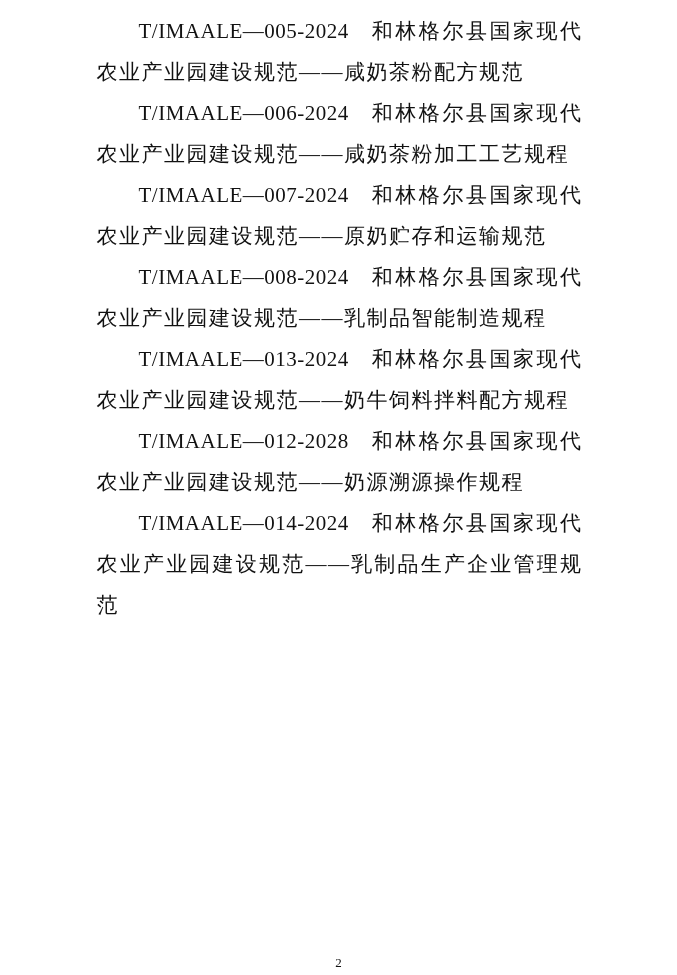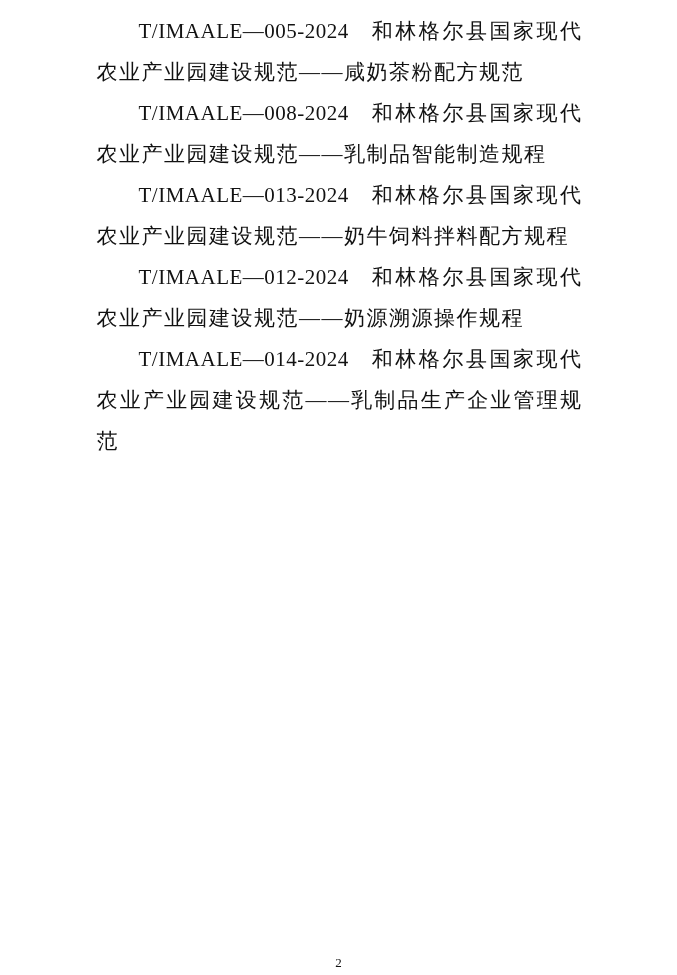--- a/index.html
+++ b/index.html
@@ -55,29 +55,31 @@
   }
 </style>
 </head>
 <body>
 
 <div class="page">
   <div class="doc-body">
 
     <p class="std-entry"><span class="std-code">T/IMAALE—005-2024</span><span class="std-title">和林格尔县国家现代农业产业园建设规范——咸奶茶粉配方规范</span></p>
 
+    <p class="std-entry"><span class="std-code">T/IMAALE—006-2024</span><span class="std-title">和林格尔县国家现代农业产业园建设规范——咸奶茶粉加工工艺规程</span></p>
 
+    <p class="std-entry"><span class="std-code">T/IMAALE—007-2024</span><span class="std-title">和林格尔县国家现代农业产业园建设规范——原奶贮存和运输规范</span></p>
 
     <p class="std-entry"><span class="std-code">T/IMAALE—008-2024</span><span class="std-title">和林格尔县国家现代农业产业园建设规范——乳制品智能制造规程</span></p>
 
 
 
     <p class="std-entry"><span class="std-code">T/IMAALE—013-2024</span><span class="std-title">和林格尔县国家现代农业产业园建设规范——奶牛饲料拌料配方规程</span></p>
 
-    <p class="std-entry"><span class="std-code">T/IMAALE—012-2024</span><span class="std-title">和林格尔县国家现代农业产业园建设规范——奶源溯源操作规程</span></p>
+    <p class="std-entry"><span class="std-code">T/IMAALE—012-2028</span><span class="std-title">和林格尔县国家现代农业产业园建设规范——奶源溯源操作规程</span></p>
 
 
     <p class="std-entry"><span class="std-code">T/IMAALE—014-2024</span><span class="std-title">和林格尔县国家现代农业产业园建设规范——乳制品生产企业管理规范</span></p>
 
 
   </div>
 
   <div class="page-footer">
     <span class="page-number">2</span>
   </div>

